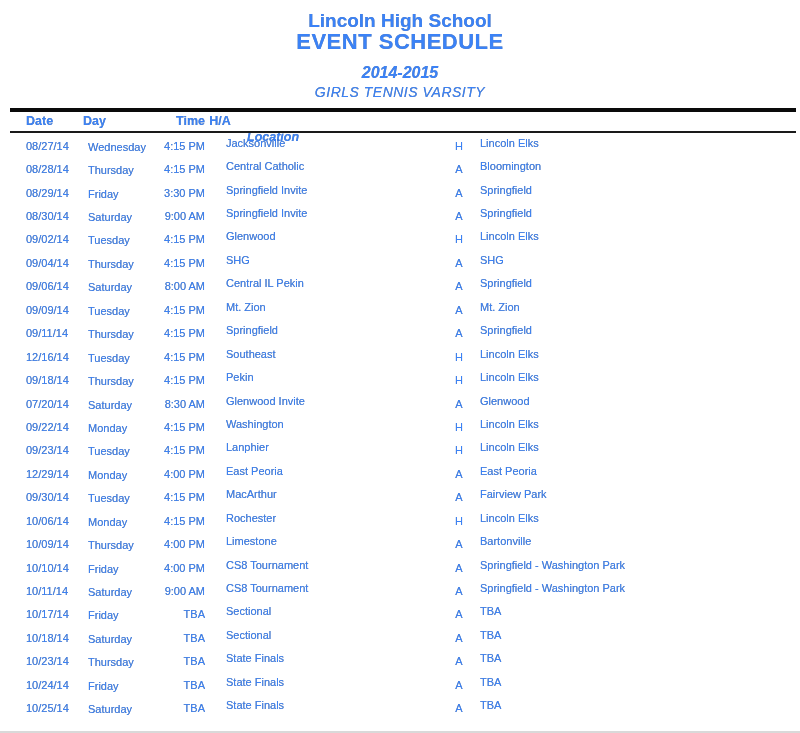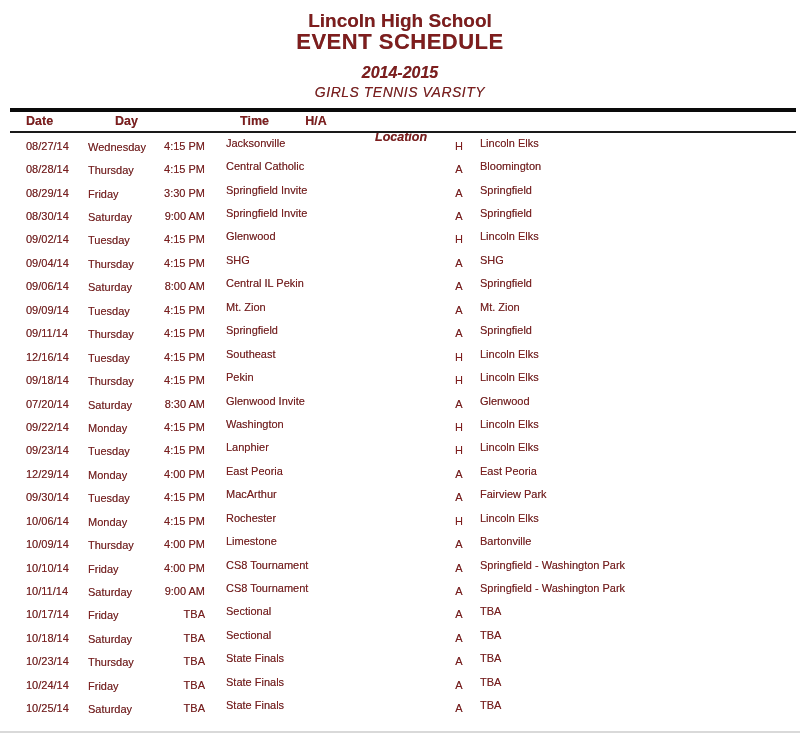--- a/index.html
+++ b/index.html
@@ -1,35 +1,35 @@
 <!DOCTYPE html>
 <html><head>
 <meta charset="utf-8">
 <style>
   html,body { margin:0; padding:0; background:#ffffff; }
   .page {
     position:relative; width:800px; height:733px; background:#ffffff;
     font-family:"Liberation Sans","DejaVu Sans",sans-serif;
-    color:#7f1d1d; overflow:hidden;
+    color:#3b82f6; overflow:hidden;
     text-shadow:0 0 .5px rgba(30,30,30,.55);
   }
   .title1 { position:absolute; top:10px; left:0; width:100%; text-align:center;
             font-size:19px; font-weight:bold; line-height:22px; }
   .title2 { position:absolute; top:30px; left:0; width:100%; text-align:center;
             font-size:22px; font-weight:bold; line-height:24px; letter-spacing:.5px; }
   .season { position:absolute; top:64px; left:0; width:100%; text-align:center;
             font-size:16px; font-weight:bold; font-style:italic; line-height:17px; }
   .team   { position:absolute; top:81px; left:0; width:100%; text-align:center;
             font-size:14px; font-style:italic; line-height:22px; letter-spacing:.5px; }
   .rule-thick { position:absolute; top:108px; left:10px; width:786px; height:3.5px; background:#0a0a0a; }
   .rule-thin  { position:absolute; top:130.5px; left:10px; width:786px; height:2px; background:#1a1a1a; }
   .bottom-edge{ position:absolute; top:731px; left:0; width:800px; height:1.5px; background:#d9d9d9; }
 
   .thead { position:absolute; top:111px; left:0; width:800px; height:19px;
-           display:flex; align-items:center; font-weight:bold; font-size:12.5px;gap:32px; }
+           display:flex; align-items:center; font-weight:bold; font-size:12.5px; }
   .tbody { position:absolute; top:134px; left:0; width:800px; }
   .row   { display:flex; align-items:center; height:23.45px; font-size:11px; }
 
   .c-date  { width:62px;  margin-left:26px; text-align:left; }
   .c-day   { width:60px;  text-align:left; position:relative; top:1px; }
   .c-time  { width:57px;  text-align:right; }
   .c-event { width:218px; margin-left:21px; text-align:left; position:relative; top:-3px; }
   .c-ha    { width:30px;  text-align:center; }
   .c-loc   { width:314px; margin-left:6px;  text-align:left; position:relative; top:-3px; white-space:nowrap; }
 

